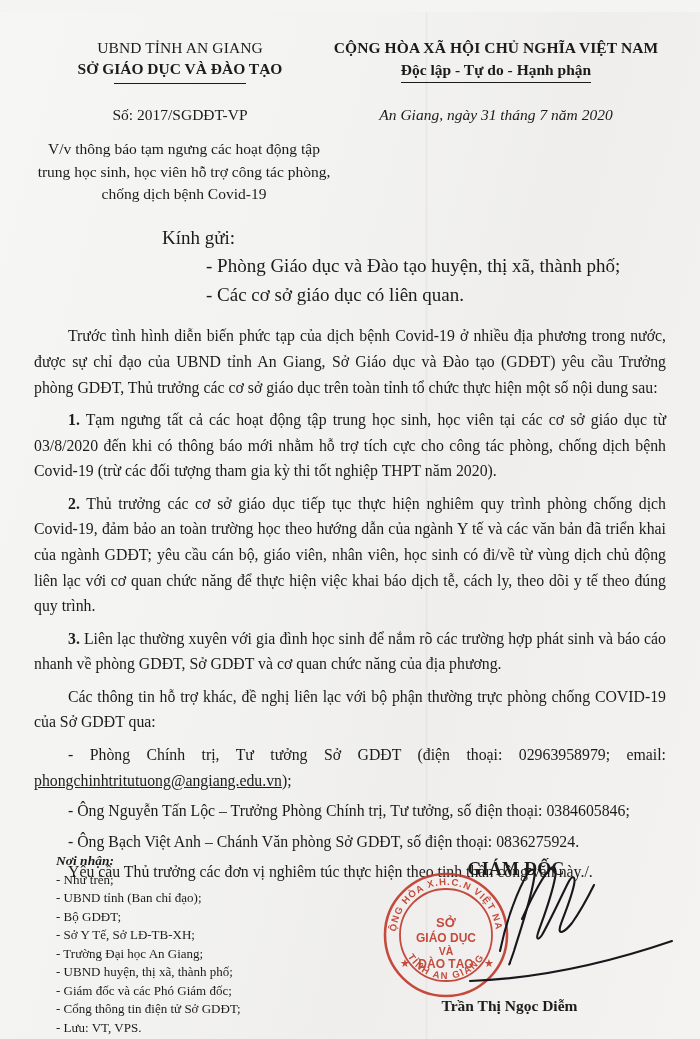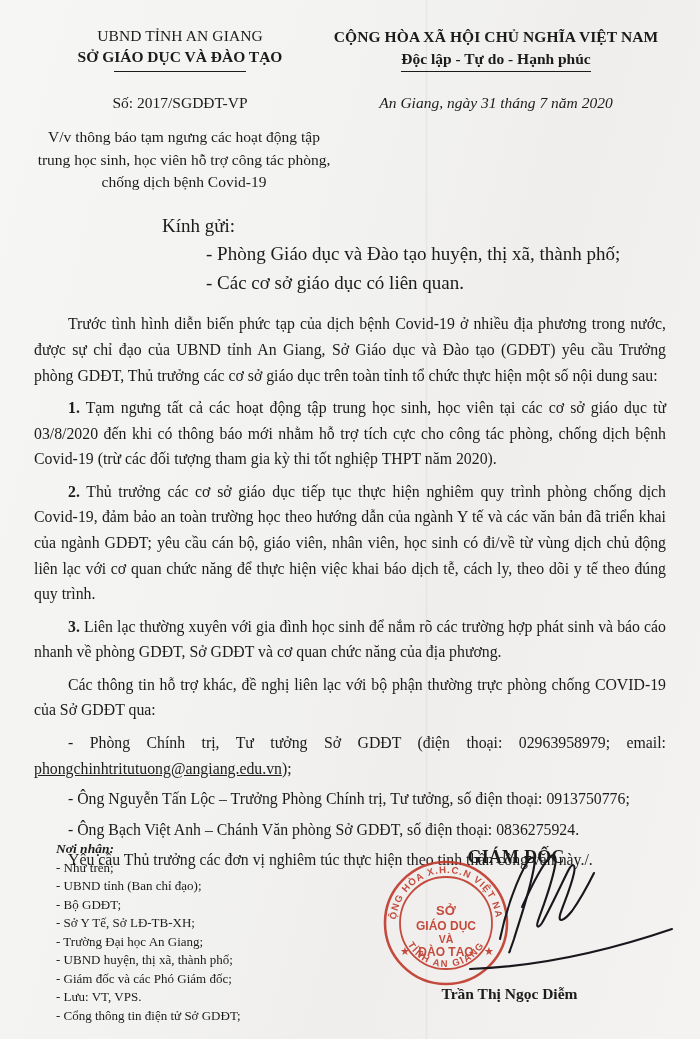--- a/index.html
+++ b/index.html
@@ -30,22 +30,23 @@
     left: 425px;
     width: 3px;
     height: 1039px;
     background: linear-gradient(to right, rgba(0,0,0,0.00), rgba(0,0,0,0.045), rgba(0,0,0,0.00));
     pointer-events: none;
   }
 
   
   .header {
     display: flex;
-    align-items: center;
+    align-items: flex-start;
     padding-top: 26px;
+    margin-top: 12px;
   }
   .hdr-left {
     width: 292px;
     text-align: center;
   }
   .hdr-right {
     flex: 1;
     text-align: center;
   }
   .org-line1 {
@@ -229,21 +230,21 @@
   <div class="crease"></div>
 
   <div class="header">
     <div class="hdr-left">
       <div class="org-line1">UBND TỈNH AN GIANG</div>
       <div class="org-line2">SỞ GIÁO DỤC VÀ ĐÀO TẠO</div>
       <div class="rule-short"></div>
     </div>
     <div class="hdr-right">
       <div class="nation">CỘNG HÒA XÃ HỘI CHỦ NGHĨA VIỆT NAM</div>
-      <div class="motto">Độc lập - Tự do - Hạnh phúc</div>
+      <div class="motto">Độc lập - Tự do - Hạnh phận</div>
     </div>
   </div>
 
   <div class="meta">
     <div class="meta-left">
       <div class="docnum">Số: 2017/SGDĐT-VP</div>
     </div>
     <div class="meta-right">
       <div class="dateline">An Giang, ngày 31 tháng 7 năm 2020</div>
     </div>
@@ -266,40 +267,40 @@
     <p class="para"><b>1.</b><span> Tạm ngưng tất cả các hoạt động tập trung học sinh, học viên tại các cơ sở giáo dục từ 03/8/2020 đến khi có thông báo mới nhằm hỗ trợ tích cực cho công tác phòng, chống dịch bệnh Covid-19 (trừ các đối tượng tham gia kỳ thi tốt nghiệp THPT năm 2020).</span></p>
 
     <p class="para"><b>2.</b><span> Thủ trưởng các cơ sở giáo dục tiếp tục thực hiện nghiêm quy trình phòng chống dịch Covid-19, đảm bảo an toàn trường học theo hướng dẫn của ngành Y tế và các văn bản đã triển khai của ngành GDĐT; yêu cầu cán bộ, giáo viên, nhân viên, học sinh có đi/về từ vùng dịch chủ động liên lạc với cơ quan chức năng để thực hiện việc khai báo dịch tễ, cách ly, theo dõi y tế theo đúng quy trình.</span></p>
 
     <p class="para"><b>3.</b><span> Liên lạc thường xuyên với gia đình học sinh để nắm rõ các trường hợp phát sinh và báo cáo nhanh về phòng GDĐT, Sở GDĐT và cơ quan chức năng của địa phương.</span></p>
 
     <p class="para">Các thông tin hỗ trợ khác, đề nghị liên lạc với bộ phận thường trực phòng chống COVID-19 của Sở GDĐT qua:</p>
 
     <p class="contact"><span>- Phòng Chính trị, Tư tưởng Sở GDĐT (điện thoại: 02963958979; email: </span><span class="email-link">phongchinhtritutuong@angiang.edu.vn</span><span>);</span></p>
 
-    <p class="contact">- Ông Nguyễn Tấn Lộc – Trưởng Phòng Chính trị, Tư tưởng, số điện thoại: 0913750776;</p>
+    <p class="contact">- Ông Nguyễn Tấn Lộc – Trưởng Phòng Chính trị, Tư tưởng, số điện thoại: 0384605846;</p>
 
     <p class="contact">- Ông Bạch Việt Anh – Chánh Văn phòng Sở GDĐT, số điện thoại: 0836275924.</p>
 
     <p class="para">Yêu cầu Thủ trưởng các đơn vị nghiêm túc thực hiện theo tinh thần công văn này./.</p>
   </div>
 
   <div class="footer">
 
     <div class="recv">
       <div class="recv-title">Nơi nhận:</div>
       <div class="recv-item">- Như trên;</div>
       <div class="recv-item">- UBND tỉnh (Ban chỉ đạo);</div>
       <div class="recv-item">- Bộ GDĐT;</div>
       <div class="recv-item">- Sở Y Tế, Sở LĐ-TB-XH;</div>
       <div class="recv-item">- Trường Đại học An Giang;</div>
       <div class="recv-item">- UBND huyện, thị xã, thành phố;</div>
       <div class="recv-item">- Giám đốc và các Phó Giám đốc;</div>
+      <div class="recv-item">- Cổng thông tin điện tử Sở GDĐT;</div>
       <div class="recv-item">- Lưu: VT, VPS.</div>
-      <div class="recv-item">- Cổng thông tin điện tử Sở GDĐT;</div>
     </div>
 
     <div class="sign">
       <div class="sign-title">GIÁM ĐỐC</div>
 
       <div class="seal">
         <svg viewBox="0 0 128 128" width="128" height="128" xmlns="http://www.w3.org/2000/svg">
           <defs>
             <path id="arcTop" d="M 14 64 A 50 50 0 0 1 114 64" fill="none"></path>
             <path id="arcBot" d="M 20 64 A 44 44 0 0 0 108 64" fill="none"></path>

